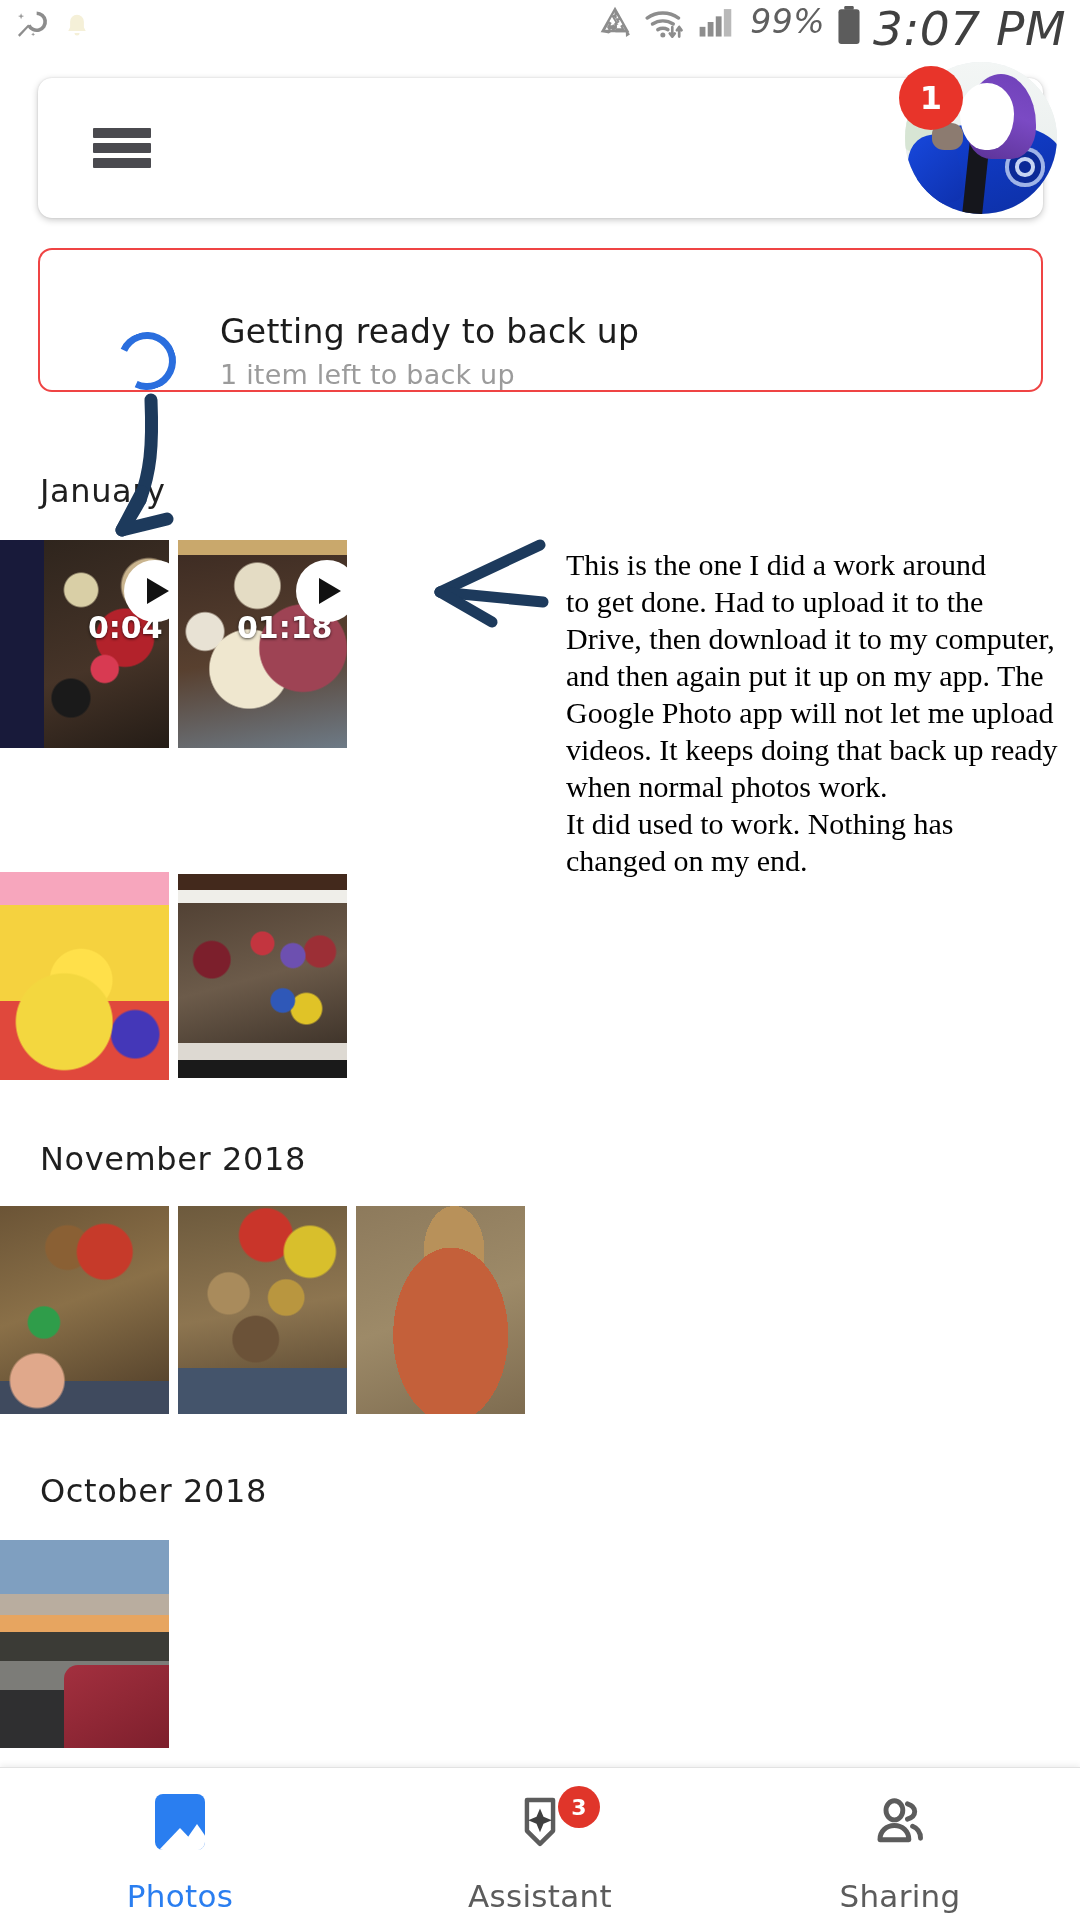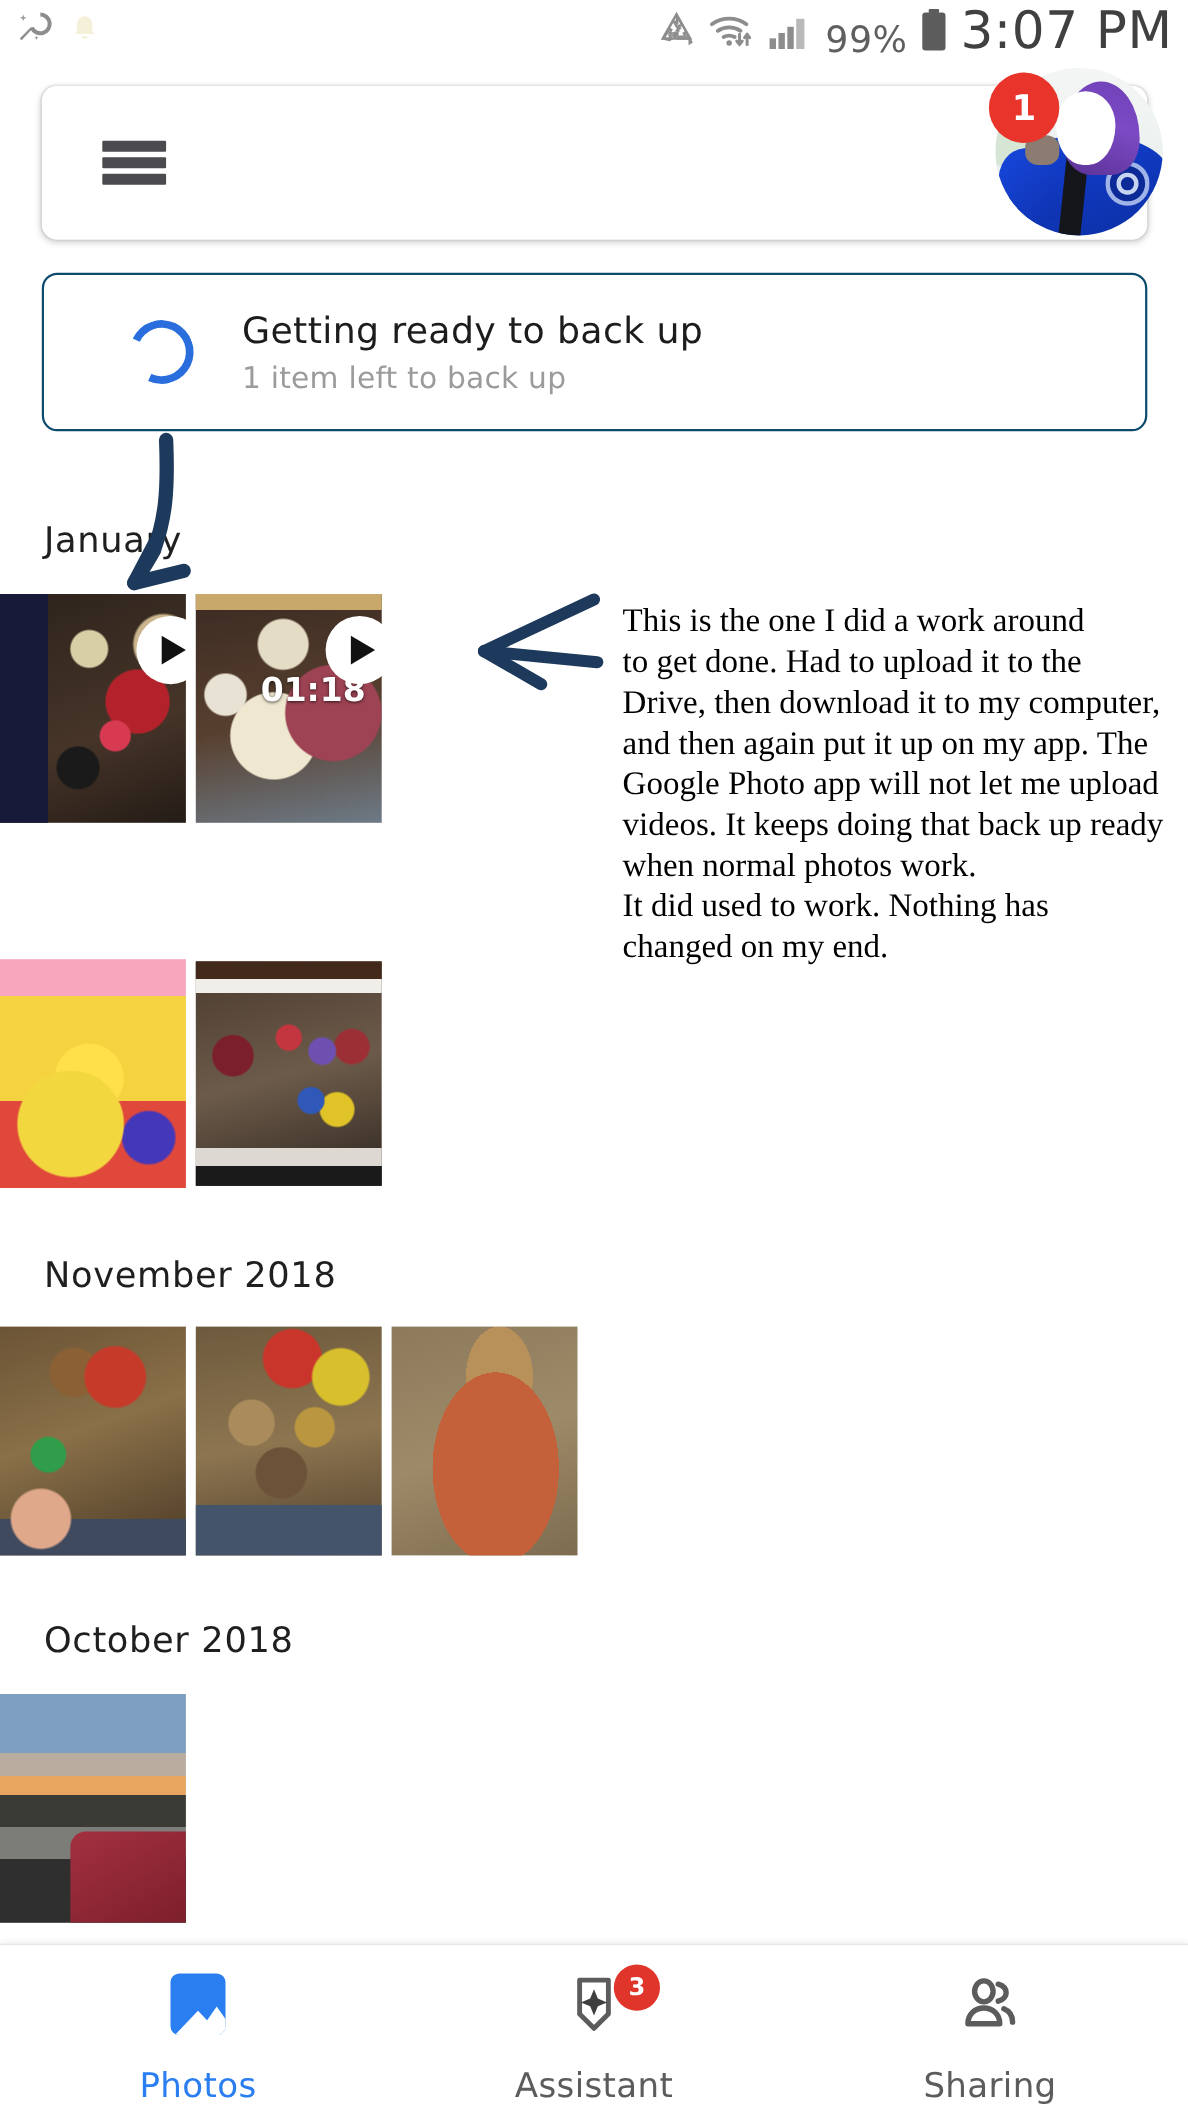--- a/index.html
+++ b/index.html
@@ -11,21 +11,21 @@
   }
   #root{ position:relative; width:1080px; height:1920px; background:#fff; }
 
   
   .statusbar{
     position:absolute; top:0; left:0; width:1080px; height:56px;
     display:flex; align-items:center; justify-content:space-between;
     padding:0 14px 0 14px;
   }
   .sb-left{ display:flex; align-items:center; gap:14px; }
-  .sb-right{ display:flex; align-items:flex-end; gap:10px; }
+  .sb-right{ display:flex; align-items:flex-start; gap:10px;font-style:italic; }
   .sb-icon{ display:block; }
   .sb-text{
     font-family:"DejaVu Sans", sans-serif;
     font-size:33px; color:#5f5f5f; letter-spacing:0.5px;
     font-weight:400; line-height:1;
   }
   .sb-time{
     font-family:"DejaVu Sans", sans-serif;
     font-size:47px; color:#404040; letter-spacing:0.5px; line-height:1;
   }
@@ -100,22 +100,22 @@
     display:flex; align-items:center; justify-content:center;
     font-family:"DejaVu Sans", sans-serif;
     font-size:32px; font-weight:600;
     z-index:3;
   }
 
   
   .backup-card{
     position:absolute; left:38px; top:248px;
     width:1005px; height:144px;
-    border:2px solid #0c4a6e; border-radius:14px; background:#fff;
-    display:flex; align-items:center;
+    border:2px solid #ef4444; border-radius:14px; background:#fff;
+    display:flex; align-items:flex-end;
   }
   .spinner{
     margin-left:78px;
     width:58px; height:58px; border-radius:50%;
     border:7px solid transparent;
     border-top-color:#2a6ede;
     border-right-color:#2a6ede;
     border-bottom-color:#2a6ede;
     transform:rotate(-20deg);
   }
@@ -372,20 +372,23 @@
       <div class="backup-title">Getting ready to back up</div>
       <div class="backup-sub">1 item left to back up</div>
     </div>
   </div>
 
   <div class="month" style="top:472px">January</div>
   <div class="month" style="top:1140px">November 2018</div>
   <div class="month" style="top:1472px">October 2018</div>
 
   <div class="tile ph-vid1" style="left:0;top:540px;width:169px;height:208px"></div>
+  <div class="tile ph-vid1" style="left:0;top:540px;width:169px;height:208px;background:none">
+    <div class="duration" style="left:88px;top:70px">0:04</div>
+  </div>
   <div class="playbtn" style="left:124px;top:560px"></div>
 
   <div class="tile ph-vid2" style="left:178px;top:540px;width:169px;height:208px"></div>
   <div class="duration" style="left:237px;top:610px">01:18</div>
   <div class="playbtn" style="left:296px;top:560px"></div>
 
   <div class="tile ph-sailor" style="left:0;top:872px;width:169px;height:208px"></div>
   <div class="tile ph-shelf" style="left:178px;top:874px;width:169px;height:204px"></div>
 
   <div class="tile ph-case1" style="left:0;top:1206px;width:169px;height:208px"></div>

